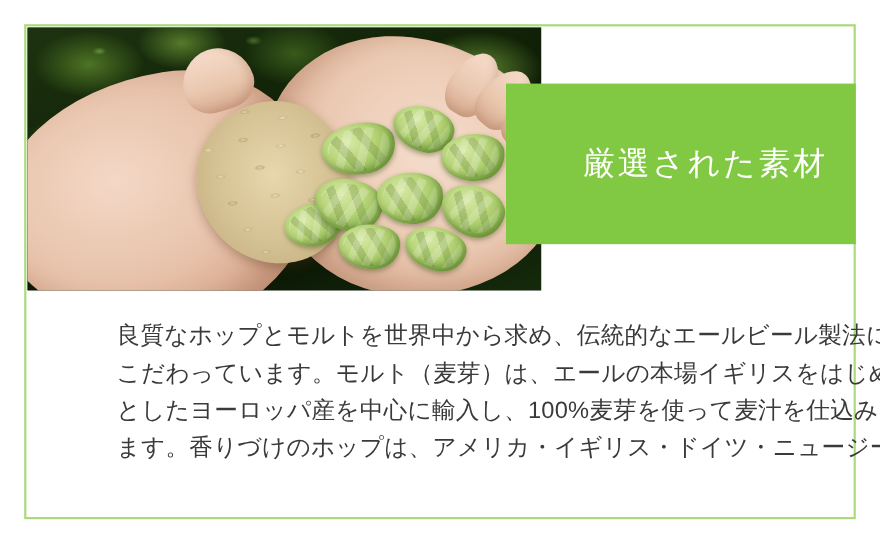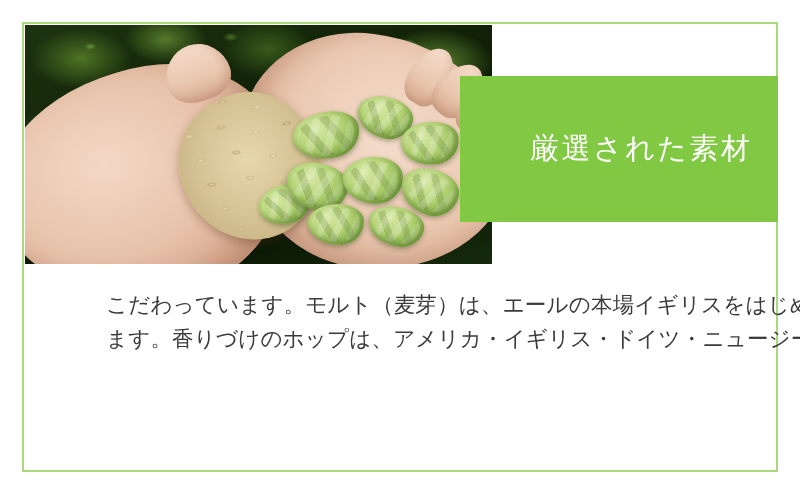--- a/index.html
+++ b/index.html
@@ -248,17 +248,19 @@
         <div class="hop h8"></div>
       </div>
     </div>
   </div>
 
   <div class="banner">
     <span class="banner-title">厳選された素材</span>
   </div>
 
   <div class="body-copy">
+    <p>良質なホップとモルトを世界中から求め、伝統的なエールビール製法に</p>
     <p>こだわっています。モルト（麦芽）は、エールの本場イギリスをはじめ</p>
+    <p>としたヨーロッパ産を中心に輸入し、100%麦芽を使って麦汁を仕込み</p>
     <p>ます。香りづけのホップは、アメリカ・イギリス・ドイツ・ニュージー</p>
   </div>
 
 </div>
 
 </body></html>

